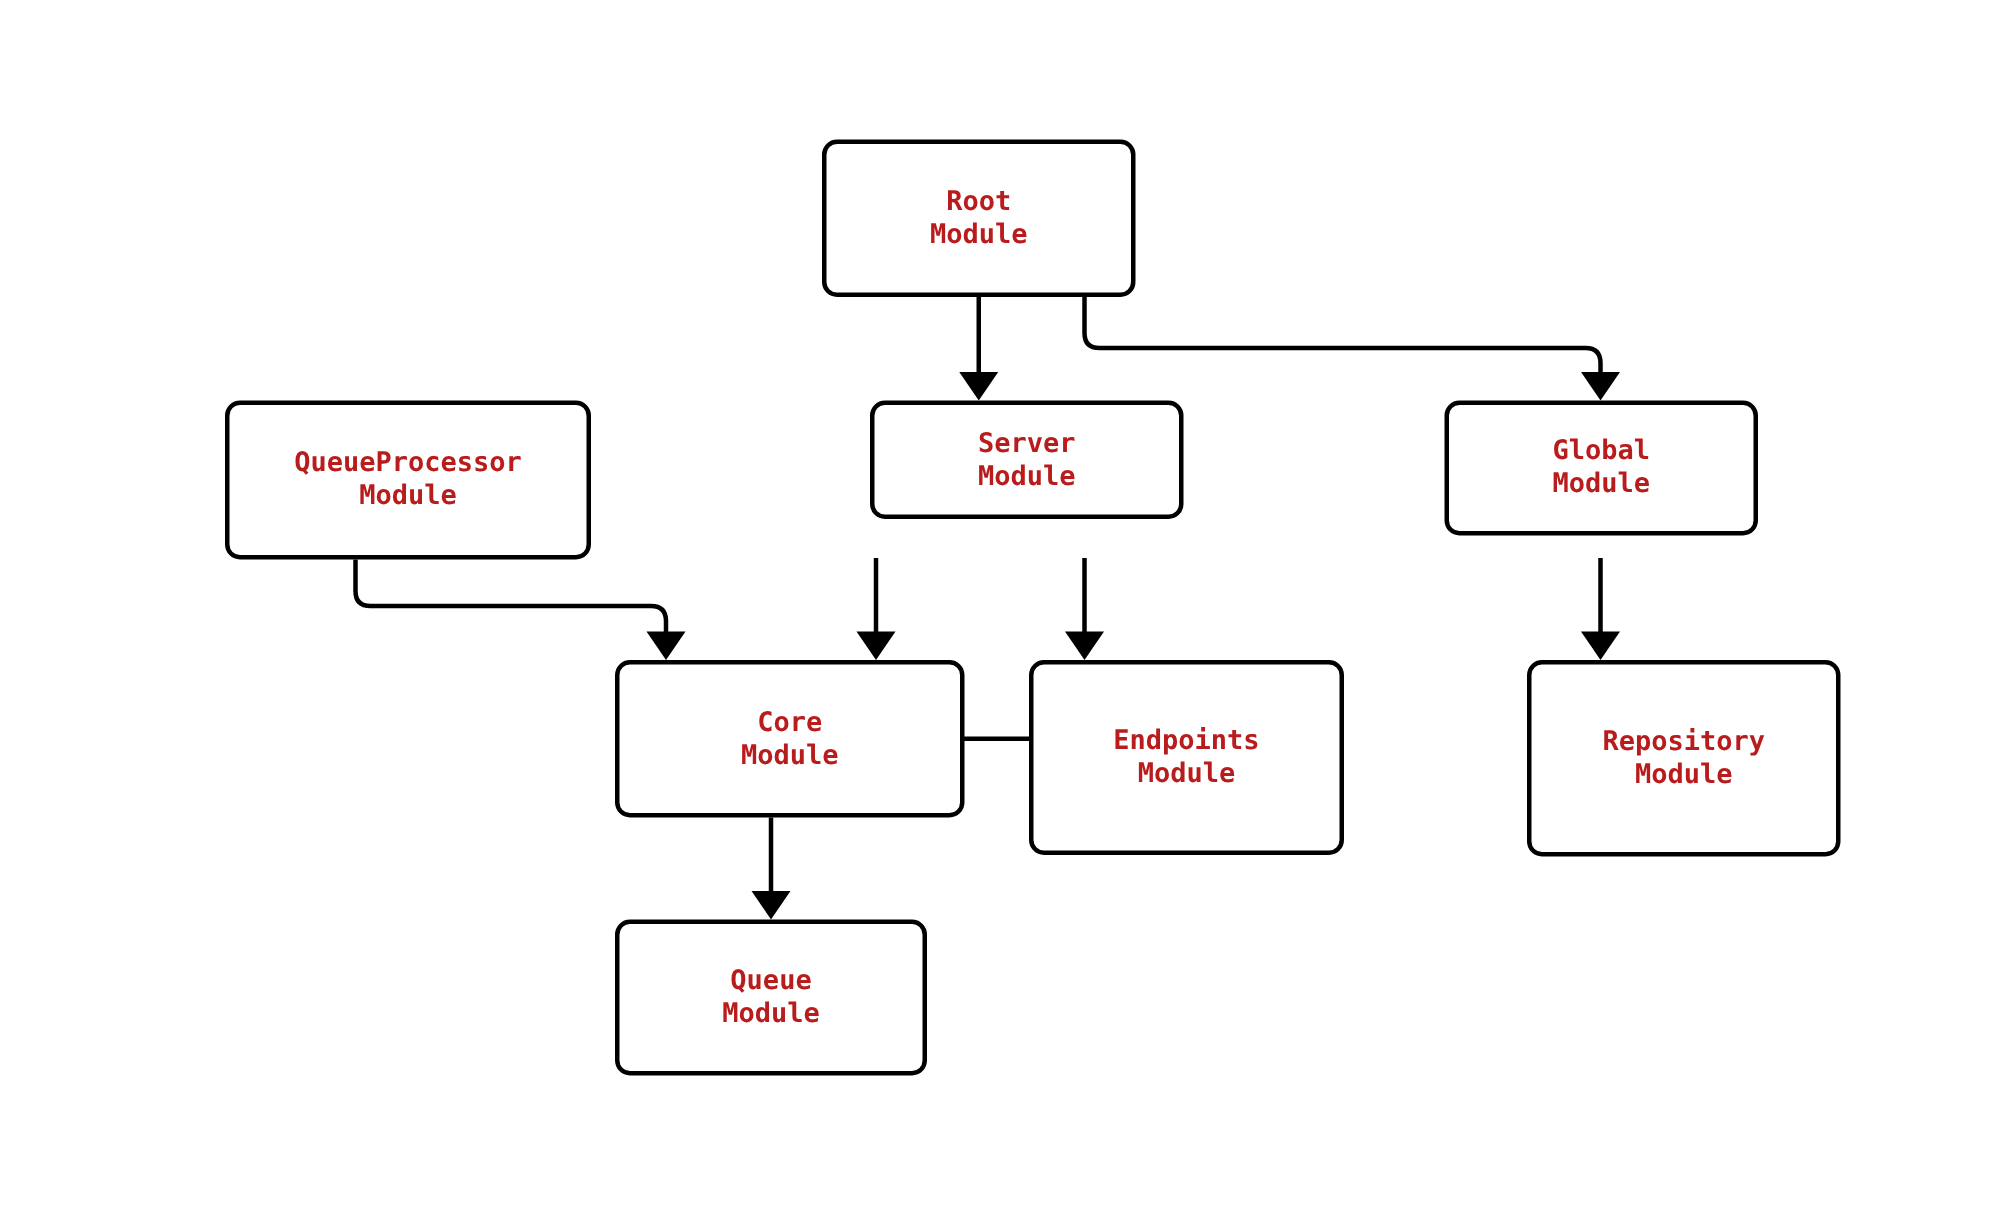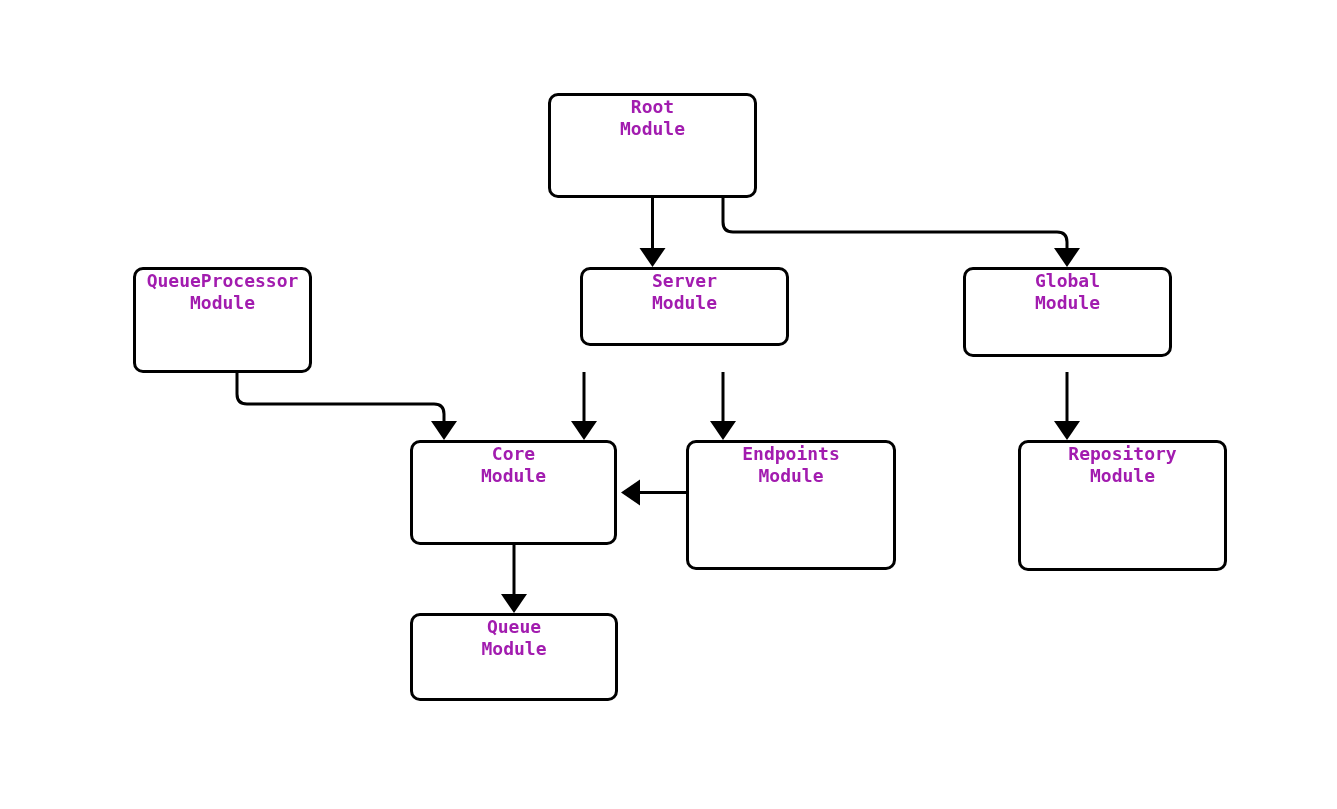--- a/index.html
+++ b/index.html
@@ -31,38 +31,38 @@
     fill: #000000;
     stroke: none;
   }
   .node {
     position: absolute;
     box-sizing: border-box;
     border: 3px solid #000000;
     border-radius: 10px;
     background: #ffffff;
     display: flex;
-    align-items: flex-start;
+    align-items: center;
     justify-content: center;
     text-align: center;
     font-weight: bold;
     font-size: 18px;
     line-height: 22px;
-    color: #a21caf;
+    color: #b91c1c;
     white-space: pre-line;
   }
   
   .node-root          { left: 548px; top:  93px; width: 209px; height: 105px; }
-  .node-queueprocessor{ left: 133px; top: 267px; width: 179px; height: 106px; }
+  .node-queueprocessor{ left: 150px; top: 267px; width: 244px; height: 106px; }
   .node-server        { left: 580px; top: 267px; width: 209px; height: 79px; }
   .node-global        { left: 963px; top: 267px; width: 209px; height: 90px; }
-  .node-core          { left: 410px; top: 440px; width: 207px; height: 105px; }
+  .node-core          { left: 410px; top: 440px; width: 233px; height: 105px; }
   .node-endpoints     { left: 686px; top: 440px; width: 210px; height: 130px; }
   .node-repository    { left: 1018px; top: 440px; width: 209px; height: 131px; }
-  .node-queue         { left: 410px; top: 613px; width: 208px; height: 88px; }
+  .node-queue         { left: 410px; top: 613px; width: 208px; height: 104px; }
 </style>
 </head>
 <body>
 
 <div class="canvas">
 
   <svg class="edges-layer" viewBox="0 0 1337 809" xmlns="http://www.w3.org/2000/svg">
 
     <g>
       <path d="M 652.5 198 V 249"></path>

